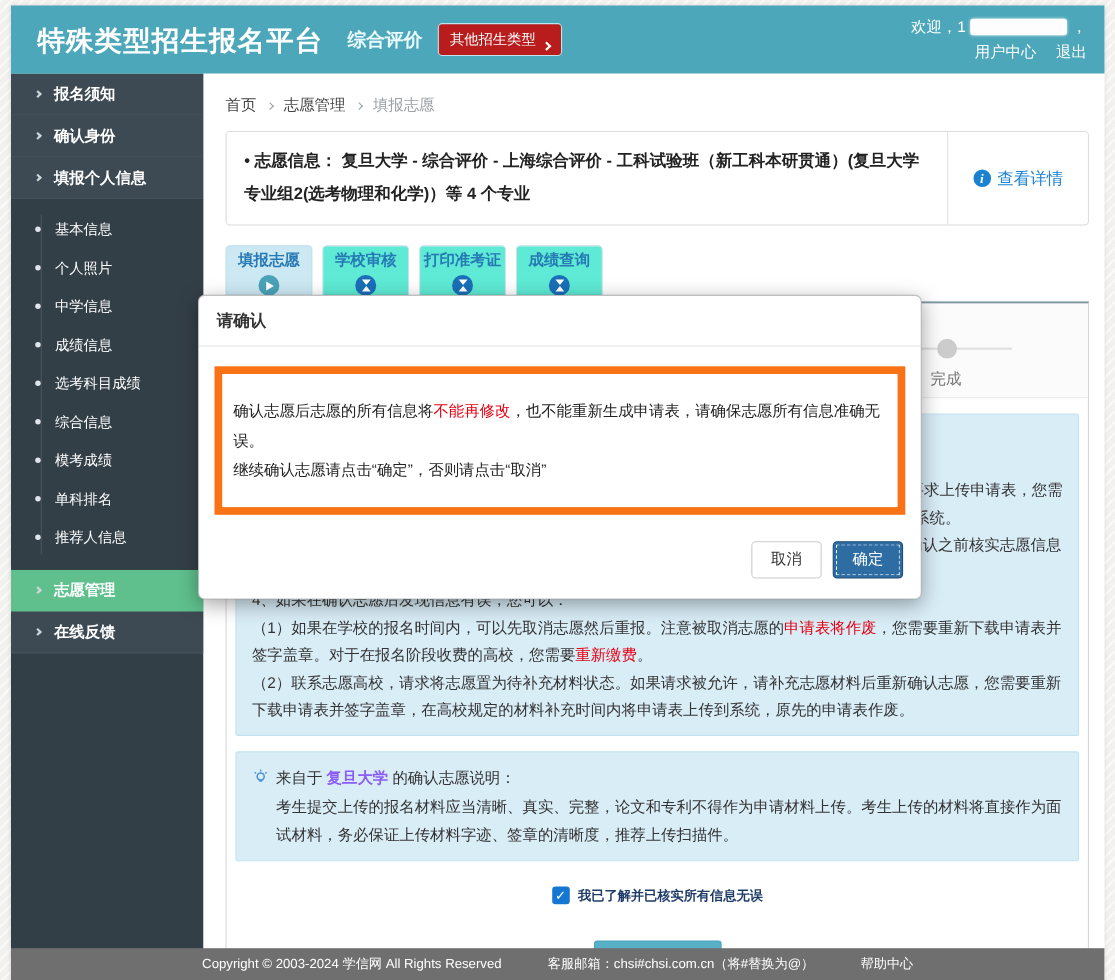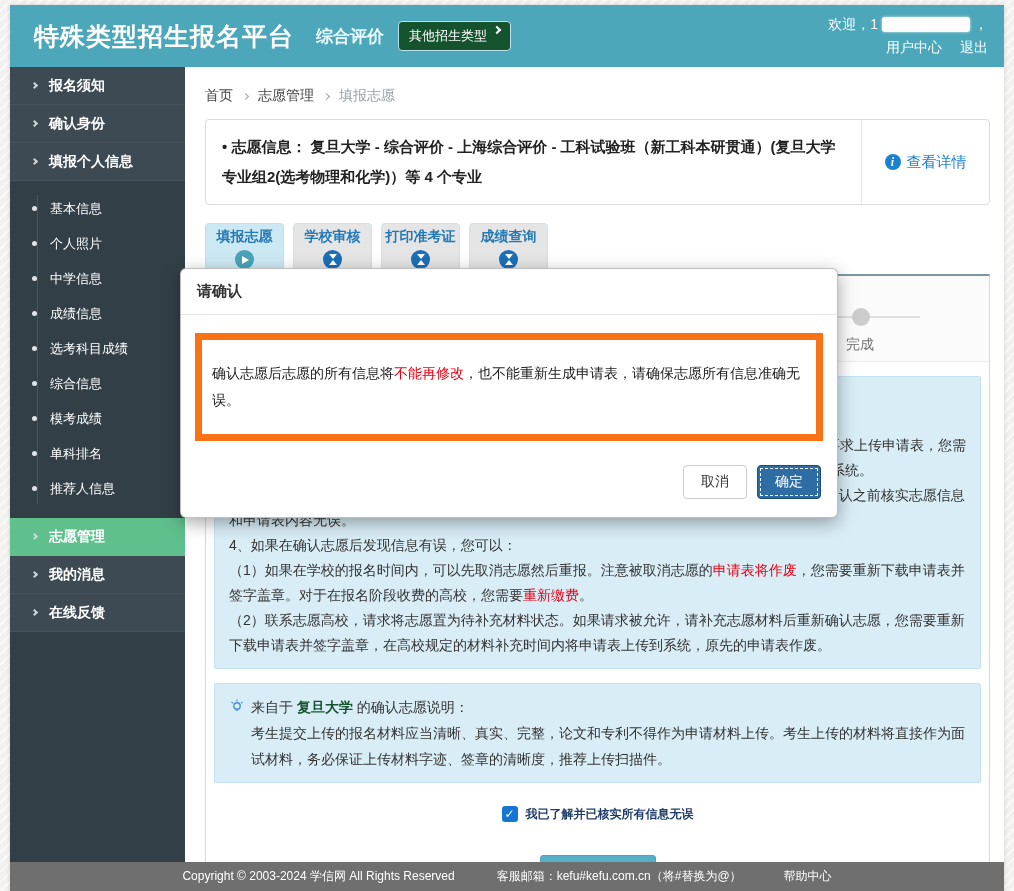--- a/index.html
+++ b/index.html
@@ -9,21 +9,21 @@
     background:#f2f1ef;
     background-image:repeating-linear-gradient(135deg, rgba(255,255,255,.55) 0 2px, rgba(0,0,0,0) 2px 7px);
     position:relative; font-size:14px; color:#333;
   }
   .app { position:absolute; left:10px; top:5px; width:994px; box-shadow:0 0 4px rgba(0,0,0,.15); }
 
   
   .header { height:62px; background:#4ba7b9; display:flex; align-items:center; padding:0 18px 0 24px; position:relative; }
   .header .title { color:#fff; font-size:25px; font-weight:bold; letter-spacing:1px; }
   .header .subtitle { color:#eafbff; font-size:17px; font-weight:bold; margin-left:22px; }
-  .other-btn { margin-left:14px; background:#14532d; border:1px solid #bfe3ec; border-radius:4px; color:#fff; font-size:13px; padding:5px 10px; display:inline-flex; align-items:flex-start; gap:7px; cursor:pointer; }
+  .other-btn { margin-left:14px; background:#b91c1c; border:1px solid #bfe3ec; border-radius:4px; color:#fff; font-size:13px; padding:5px 10px; display:inline-flex; align-items:flex-end; gap:7px; cursor:pointer; }
   .chev { display:inline-block; width:6px; height:6px; border-top:2px solid #fff; border-right:2px solid #fff; transform:rotate(45deg); }
   .welcome { position:absolute; right:16px; top:8px; text-align:right; color:#fff; font-size:14px; line-height:23px; }
   .welcome .row1 { display:flex; align-items:center; justify-content:flex-end; gap:4px; }
   .redact { display:inline-block; width:88px; height:15px; background:#fdfdfd; border-radius:3px; box-shadow:0 0 3px rgba(255,255,255,.8); }
   .welcome a { color:#fff; text-decoration:none; margin-left:14px; cursor:pointer; }
 
   
   .main { display:flex; background:#fff; }
   .sidebar { width:175px; min-height:795px; background:#333f47; flex-shrink:0; }
   .content { flex:1; padding:14px 12px 0 16px; background:#fff; position:relative; }
@@ -45,21 +45,21 @@
 
   
   .info-box { margin:14px 2px 0 4px; border:1px solid #dcdcdc; border-radius:4px; background:#fff; display:flex;justify-content:center; }
   .info-main { flex:1; padding:12px 16px; font-size:15px; font-weight:bold; color:#222; line-height:30px; }
   .info-side { width:128px; border-left:1px solid #e4e4e4; display:flex; align-items:center; justify-content:center; gap:6px; cursor:pointer; }
   .info-side span.lnk { color:#1b82d2; font-size:15px; }
   .i-icon { width:16px; height:16px; border-radius:50%; background:#1b82d2; color:#fff; font-family:"Liberation Serif","DejaVu Serif",serif; font-style:italic; font-weight:bold; font-size:12px; display:inline-flex; align-items:center; justify-content:center; }
 
   
   .tabs { display:flex; gap:9px; margin:18px 0 0 4px; }
-  .tab { width:79px; height:51px; background:#e5e5e5; border:1px solid #cfe3ec; border-radius:4px; display:flex; flex-direction:column; align-items:center; justify-content:center; gap:4px; cursor:pointer; }
+  .tab { width:79px; height:51px; background:#5eead4; border:1px solid #cfe3ec; border-radius:4px; display:flex; flex-direction:column; align-items:center; justify-content:center; gap:4px; cursor:pointer; }
   .tab .lbl { color:#2679b5; font-size:14px; font-weight:bold; white-space:nowrap; }
   .tab.active { background:#cce9f3; border-color:#bfe0ec; }
   .circ { width:19px; height:19px; border-radius:50%; display:flex; align-items:center; justify-content:center; flex-direction:column; }
   .circ.play { background:#4aa3b8; }
   .circ.play:before { content:""; border-left:7px solid #fff; border-top:4px solid transparent; border-bottom:4px solid transparent; margin-left:2px; }
   .circ.wait { background:#1a6fb8; gap:0; }
   .hg-top { width:0; height:0; border-left:4px solid transparent; border-right:4px solid transparent; border-top:5px solid #fff; }
   .hg-bot { width:0; height:0; border-left:4px solid transparent; border-right:4px solid transparent; border-bottom:5px solid #fff; margin-top:1px; }
 
   
@@ -68,21 +68,21 @@
   .step-end { position:absolute; left:610px; top:32px; width:120px; }
   .step-line { position:absolute; top:8px; left:0; width:104px; height:2px; background:#e0e0e0; }
   .step-dot { position:absolute; top:0; left:36px; width:18px; height:18px; border-radius:50%; background:#ccc; }
   .step-label { position:absolute; top:28px; left:30px; color:#737373; font-size:14px; }
 
   .notice { margin:14px 8px 0 8px; background:#d9edf7; border:1px solid #c3e3f0; border-radius:2px; padding:10px 14px; font-size:14px; color:#333; line-height:25px; }
   .notice p { margin:0; }
   .frag-line { text-align:right; }
   .spacer-hidden { height:46px; }
   .red { color:#e60012; }
-  .orange { color:#14532d; font-weight:bold; }
+  .orange { color:#8b5cf6; font-weight:bold; }
 
   .notice2 { margin-top:14px; line-height:26px; }
   .n2-head { display:flex; align-items:center; gap:6px; }
   .n2-body { padding-left:22px; }
 
   .confirm-area { text-align:center; margin-top:22px; }
   .chk-row { display:inline-flex; align-items:center; gap:8px; cursor:pointer; }
   .chk { width:16px; height:16px; background:#1677d2; border-radius:3px; color:#fff; font-size:12px; display:inline-flex; align-items:center; justify-content:center; }
   .chk-label { color:#1f3c68; font-weight:bold; font-size:12px;text-align:right; }
   .confirm-btn { margin-top:32px; background:#57b0c6; color:#fff; border:1px solid #4da4ba; border-radius:3px; font-size:15px; font-weight:bold; padding:9px 27px; cursor:pointer; }
@@ -177,24 +177,20 @@
             <span class="dot" data-interactable="false"></span>
             <span data-interactable="false">推荐人信息</span>
           </div>
       </div>
       <div class="side-item active" data-interactable="true">
         <span class="chev" data-interactable="false"></span>
         <span data-interactable="false">志愿管理</span>
       </div>
       <div class="side-item" data-interactable="true">
         <span class="chev" data-interactable="false"></span>
-        <span data-interactable="false">我的消息</span>
-      </div>
-      <div class="side-item" data-interactable="true">
-        <span class="chev" data-interactable="false"></span>
         <span data-interactable="false">在线反馈</span>
       </div>
     </div>
 
     <div class="content" data-interactable="false">
       <div class="breadcrumb" data-interactable="false">
         <span data-interactable="true">首页</span>
         <span class="chev" data-interactable="false"></span>
         <span data-interactable="true">志愿管理</span>
         <span class="chev" data-interactable="false"></span>
@@ -286,25 +282,26 @@
       </div>
     </div>
   </div>
 </div>
 
 <div class="modal" data-interactable="false">
   <div class="modal-title" data-interactable="false">请确认</div>
   <div class="modal-body">
     <div class="warn-box" data-interactable="false">
       <div data-interactable="false"><span>确认志愿后志愿的所有信息将</span><span class="red">不能再修改</span><span>，也不能重新生成申请表，请确保志愿所有信息准确无误。</span></div>
+      <div data-interactable="false"><span>继续确认志愿请点击“确定”，否则请点击“取消”</span></div>
     </div>
   </div>
   <div class="modal-foot">
     <button class="btn-cancel" data-interactable="true">取消</button>
     <button class="btn-ok" data-interactable="true">确定</button>
   </div>
 </div>
 
 <div class="footer" data-interactable="false">
   <span data-interactable="false">Copyright © 2003-2024 学信网 All Rights Reserved</span>
-  <span data-interactable="false">客服邮箱：kefu#kefu.com.cn（将#替换为@）</span>
+  <span data-interactable="false">客服邮箱：chsi#chsi.com.cn（将#替换为@）</span>
   <span data-interactable="true">帮助中心</span>
 </div>
 
 </body></html>

